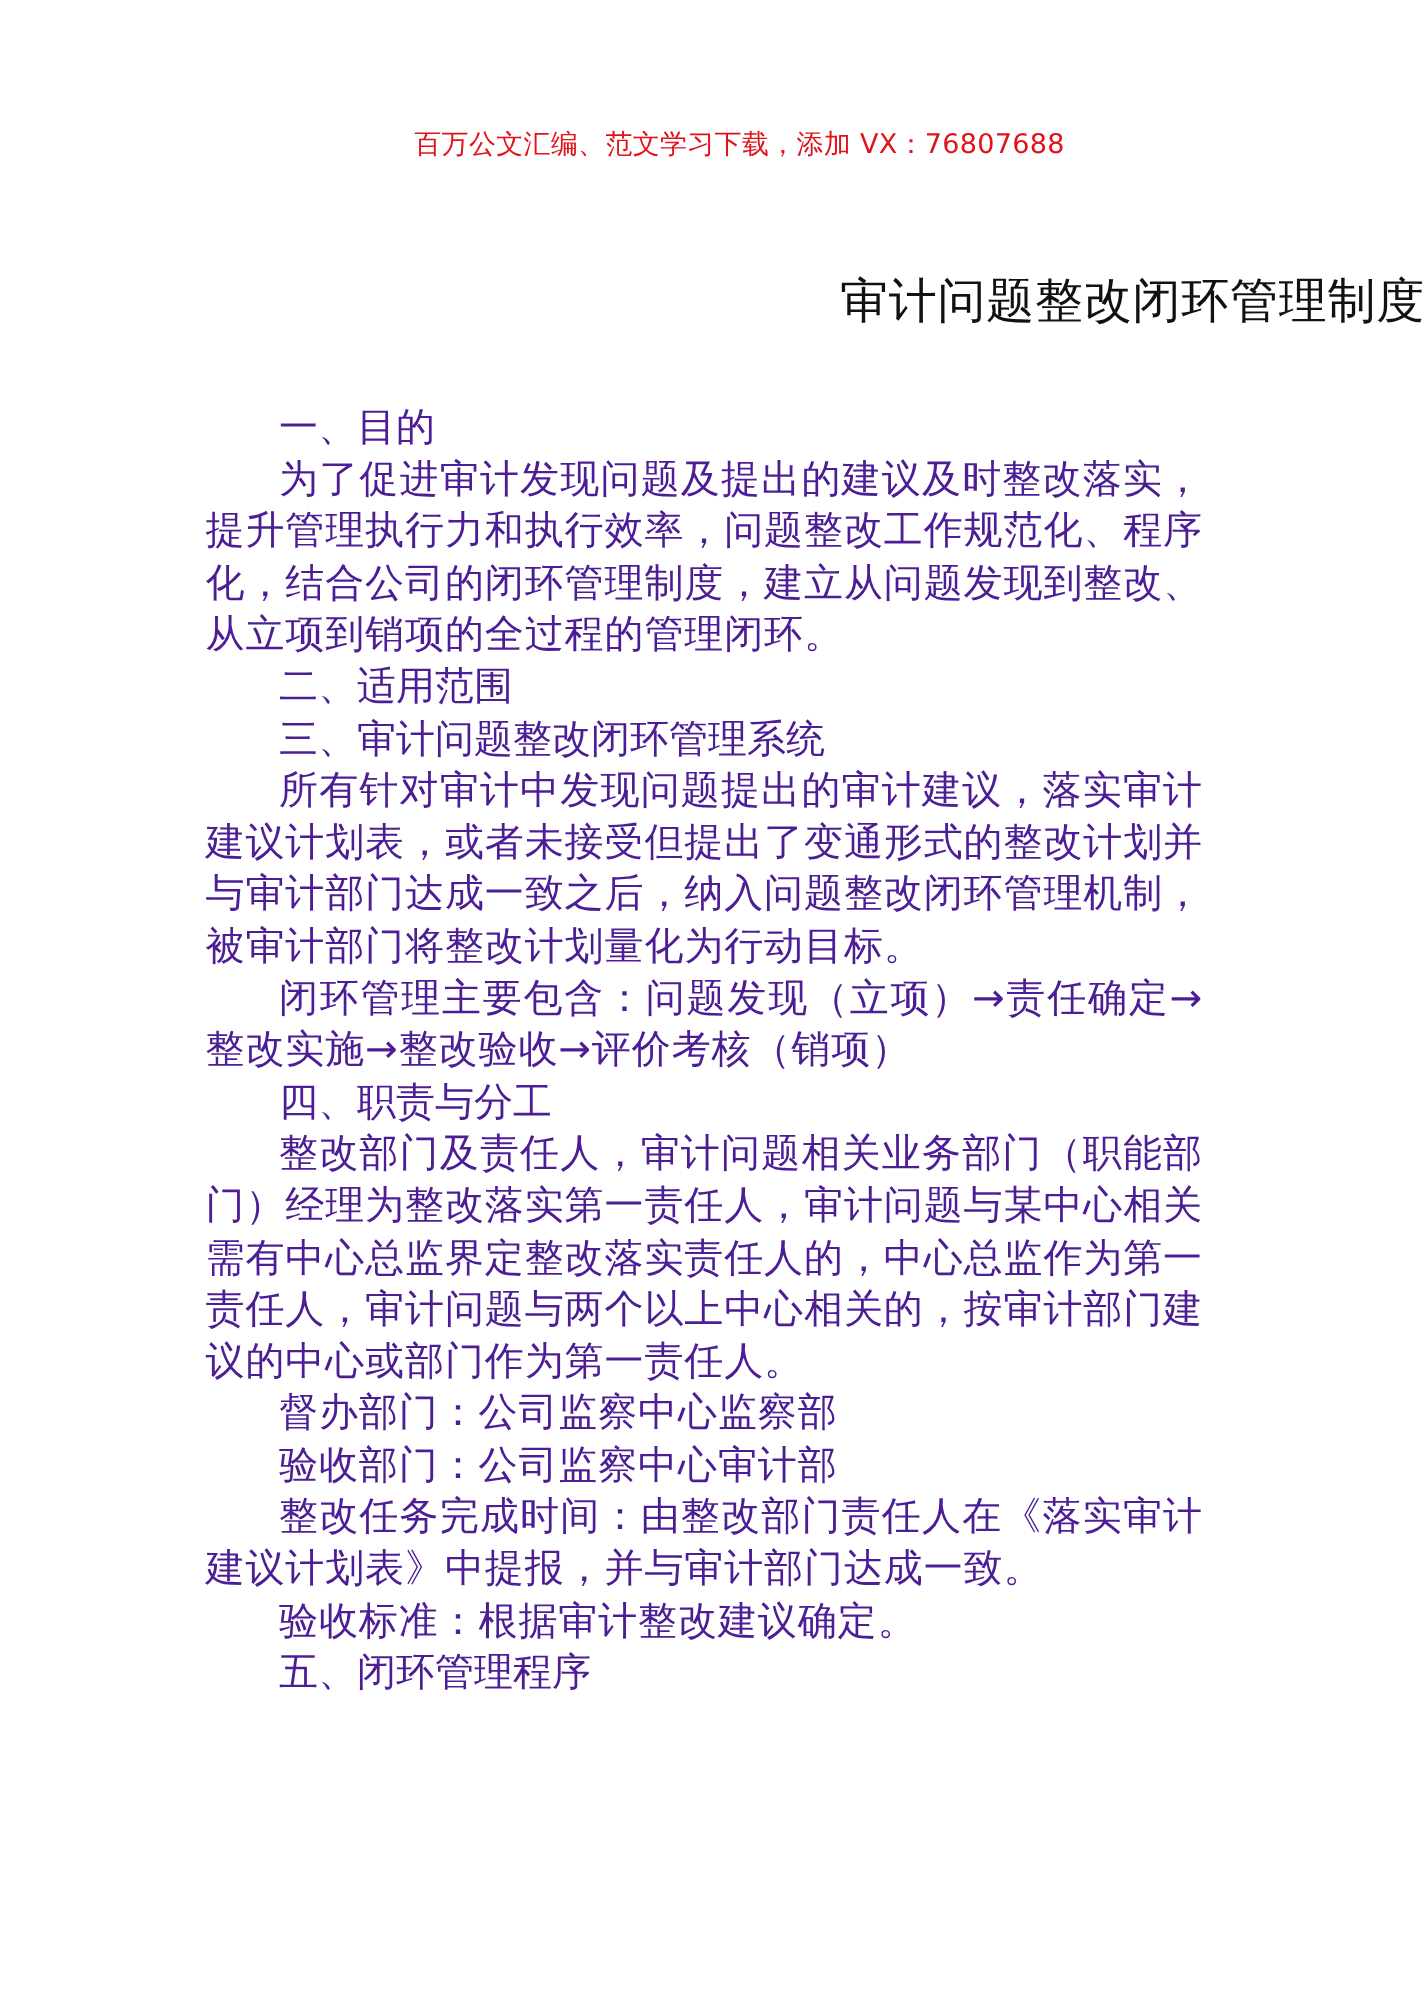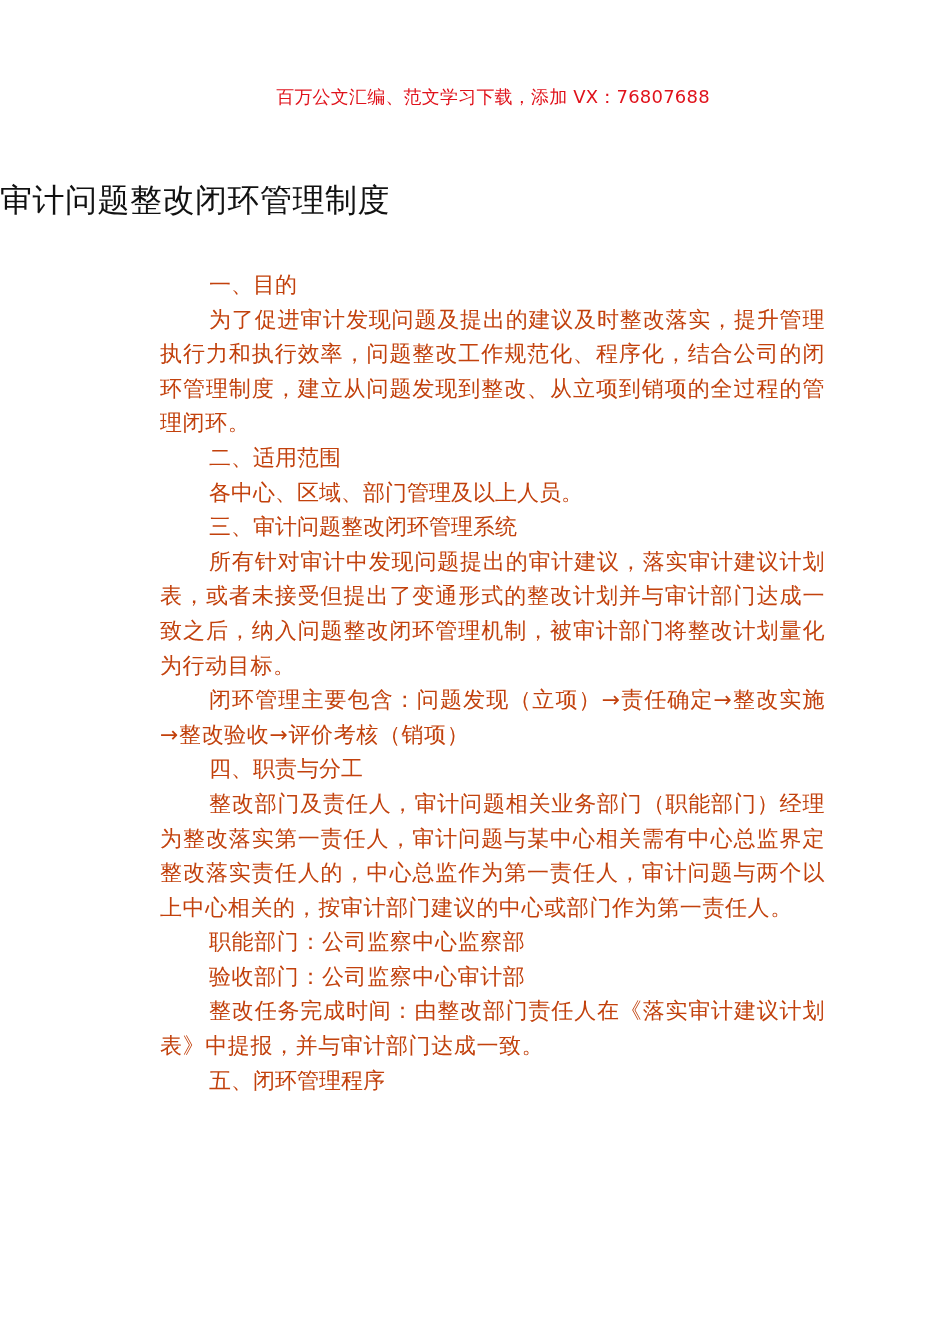--- a/index.html
+++ b/index.html
@@ -32,34 +32,34 @@
       font-size: 18px;
       color: #e0121b;
       letter-spacing: 0.2px;
       line-height: 26px;
     }
     .doc-title {
       position: absolute;
       top: 178px;
       left: 0;
       width: 950px;
-      text-align: left;
+      text-align: right;
       font-size: 32px;
       color: #111111;
       line-height: 44px;
       letter-spacing: 0.5px;
     }
     .body-text {
       position: absolute;
       top: 268px;
-      left: 160px;
+      left: 137px;
       width: 665px;
-      font-size: 22px;
+      font-size: 26px;
       line-height: 34.6px;
-      color: #c2410c;
+      color: #4c1d95;
     }
     .para {
       margin: 0;
       text-indent: 49px;
       text-align: justify;
       text-align-last: left;
       letter-spacing: 0.6px;
     }
     .heading {
       margin: 0;
@@ -77,28 +77,28 @@
   <div class="watermark">百万公文汇编、范文学习下载，添加 VX：76807688</div>
 
   <div class="doc-title">审计问题整改闭环管理制度</div>
 
   <div class="body-text">
 
     <p class="heading">一、目的</p>
     <p class="para">为了促进审计发现问题及提出的建议及时整改落实，提升管理执行力和执行效率，问题整改工作规范化、程序化，结合公司的闭环管理制度，建立从问题发现到整改、从立项到销项的全过程的管理闭环。</p>
 
     <p class="heading">二、适用范围</p>
-    <p class="heading">各中心、区域、部门管理及以上人员。</p>
 
     <p class="heading">三、审计问题整改闭环管理系统</p>
     <p class="para">所有针对审计中发现问题提出的审计建议，落实审计建议计划表，或者未接受但提出了变通形式的整改计划并与审计部门达成一致之后，纳入问题整改闭环管理机制，被审计部门将整改计划量化为行动目标。</p>
     <p class="para">闭环管理主要包含：问题发现（立项）→责任确定→整改实施→整改验收→评价考核（销项）</p>
 
     <p class="heading">四、职责与分工</p>
     <p class="para">整改部门及责任人，审计问题相关业务部门（职能部门）经理为整改落实第一责任人，审计问题与某中心相关需有中心总监界定整改落实责任人的，中心总监作为第一责任人，审计问题与两个以上中心相关的，按审计部门建议的中心或部门作为第一责任人。</p>
-    <p class="para">职能部门：公司监察中心监察部</p>
+    <p class="para">督办部门：公司监察中心监察部</p>
     <p class="para">验收部门：公司监察中心审计部</p>
     <p class="para">整改任务完成时间：由整改部门责任人在《落实审计建议计划表》中提报，并与审计部门达成一致。</p>
+    <p class="para">验收标准：根据审计整改建议确定。</p>
 
     <p class="heading">五、闭环管理程序</p>
 
   </div>
 </div>
 
 </body></html>

